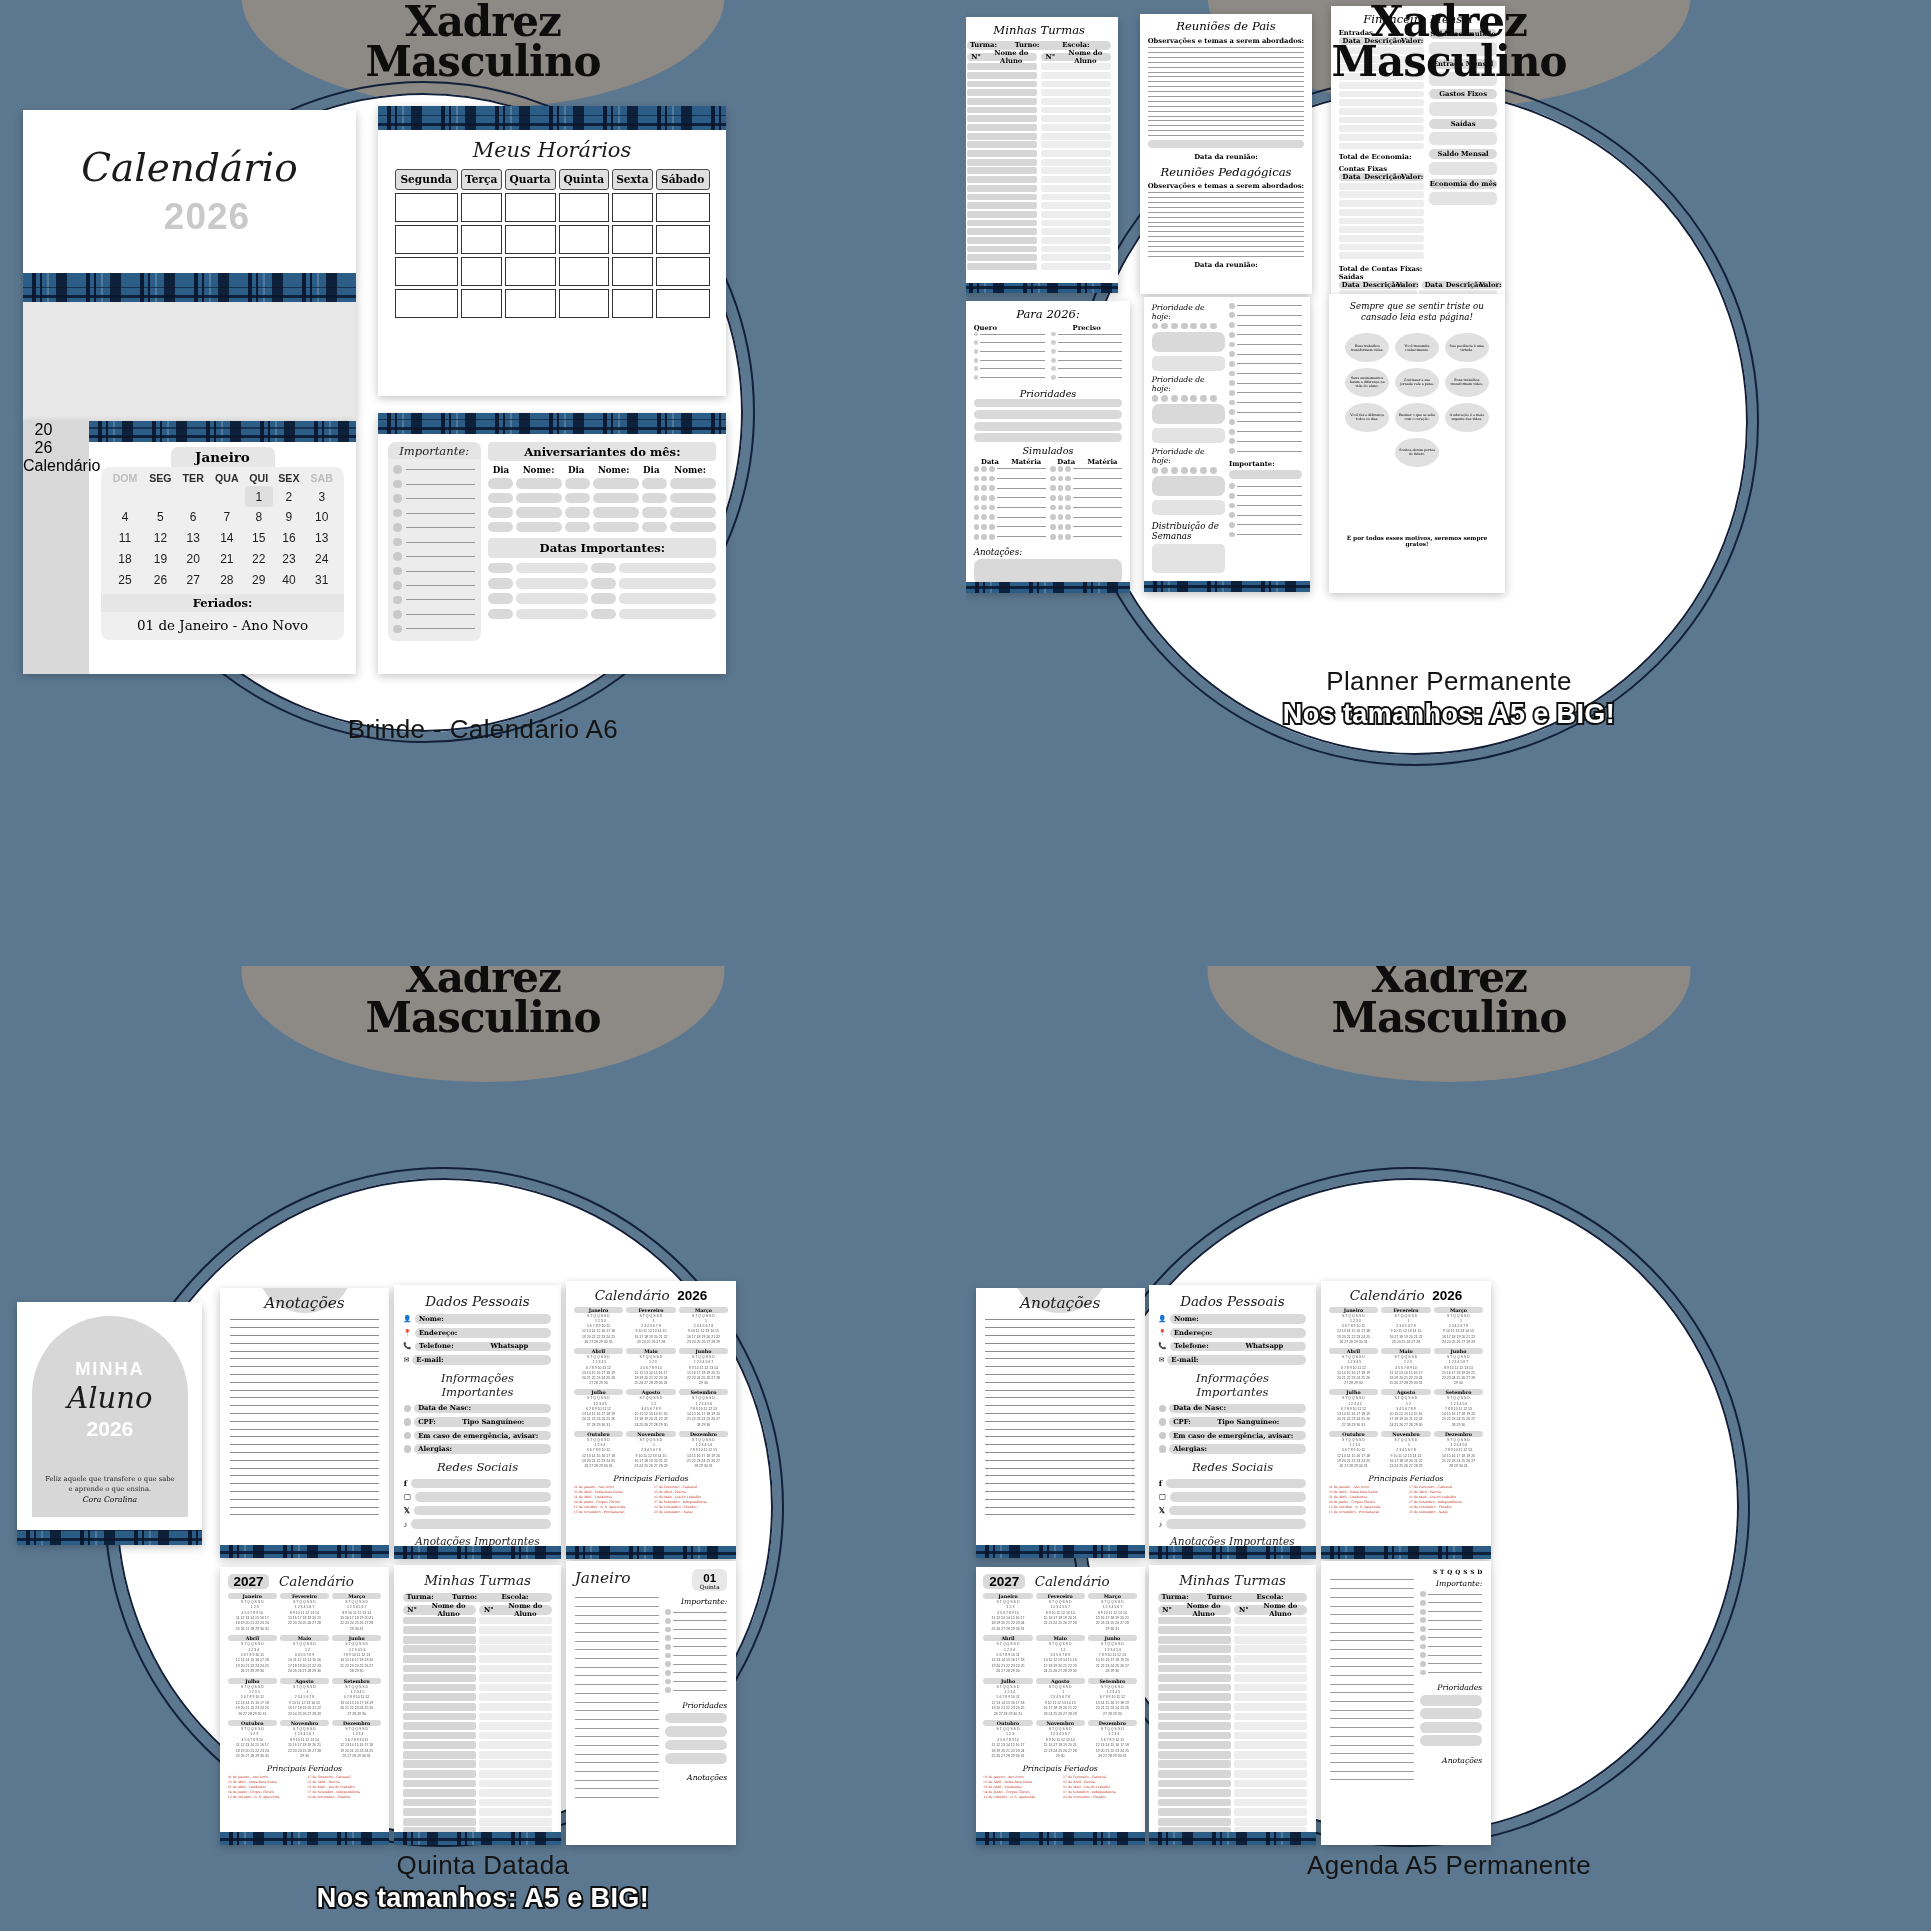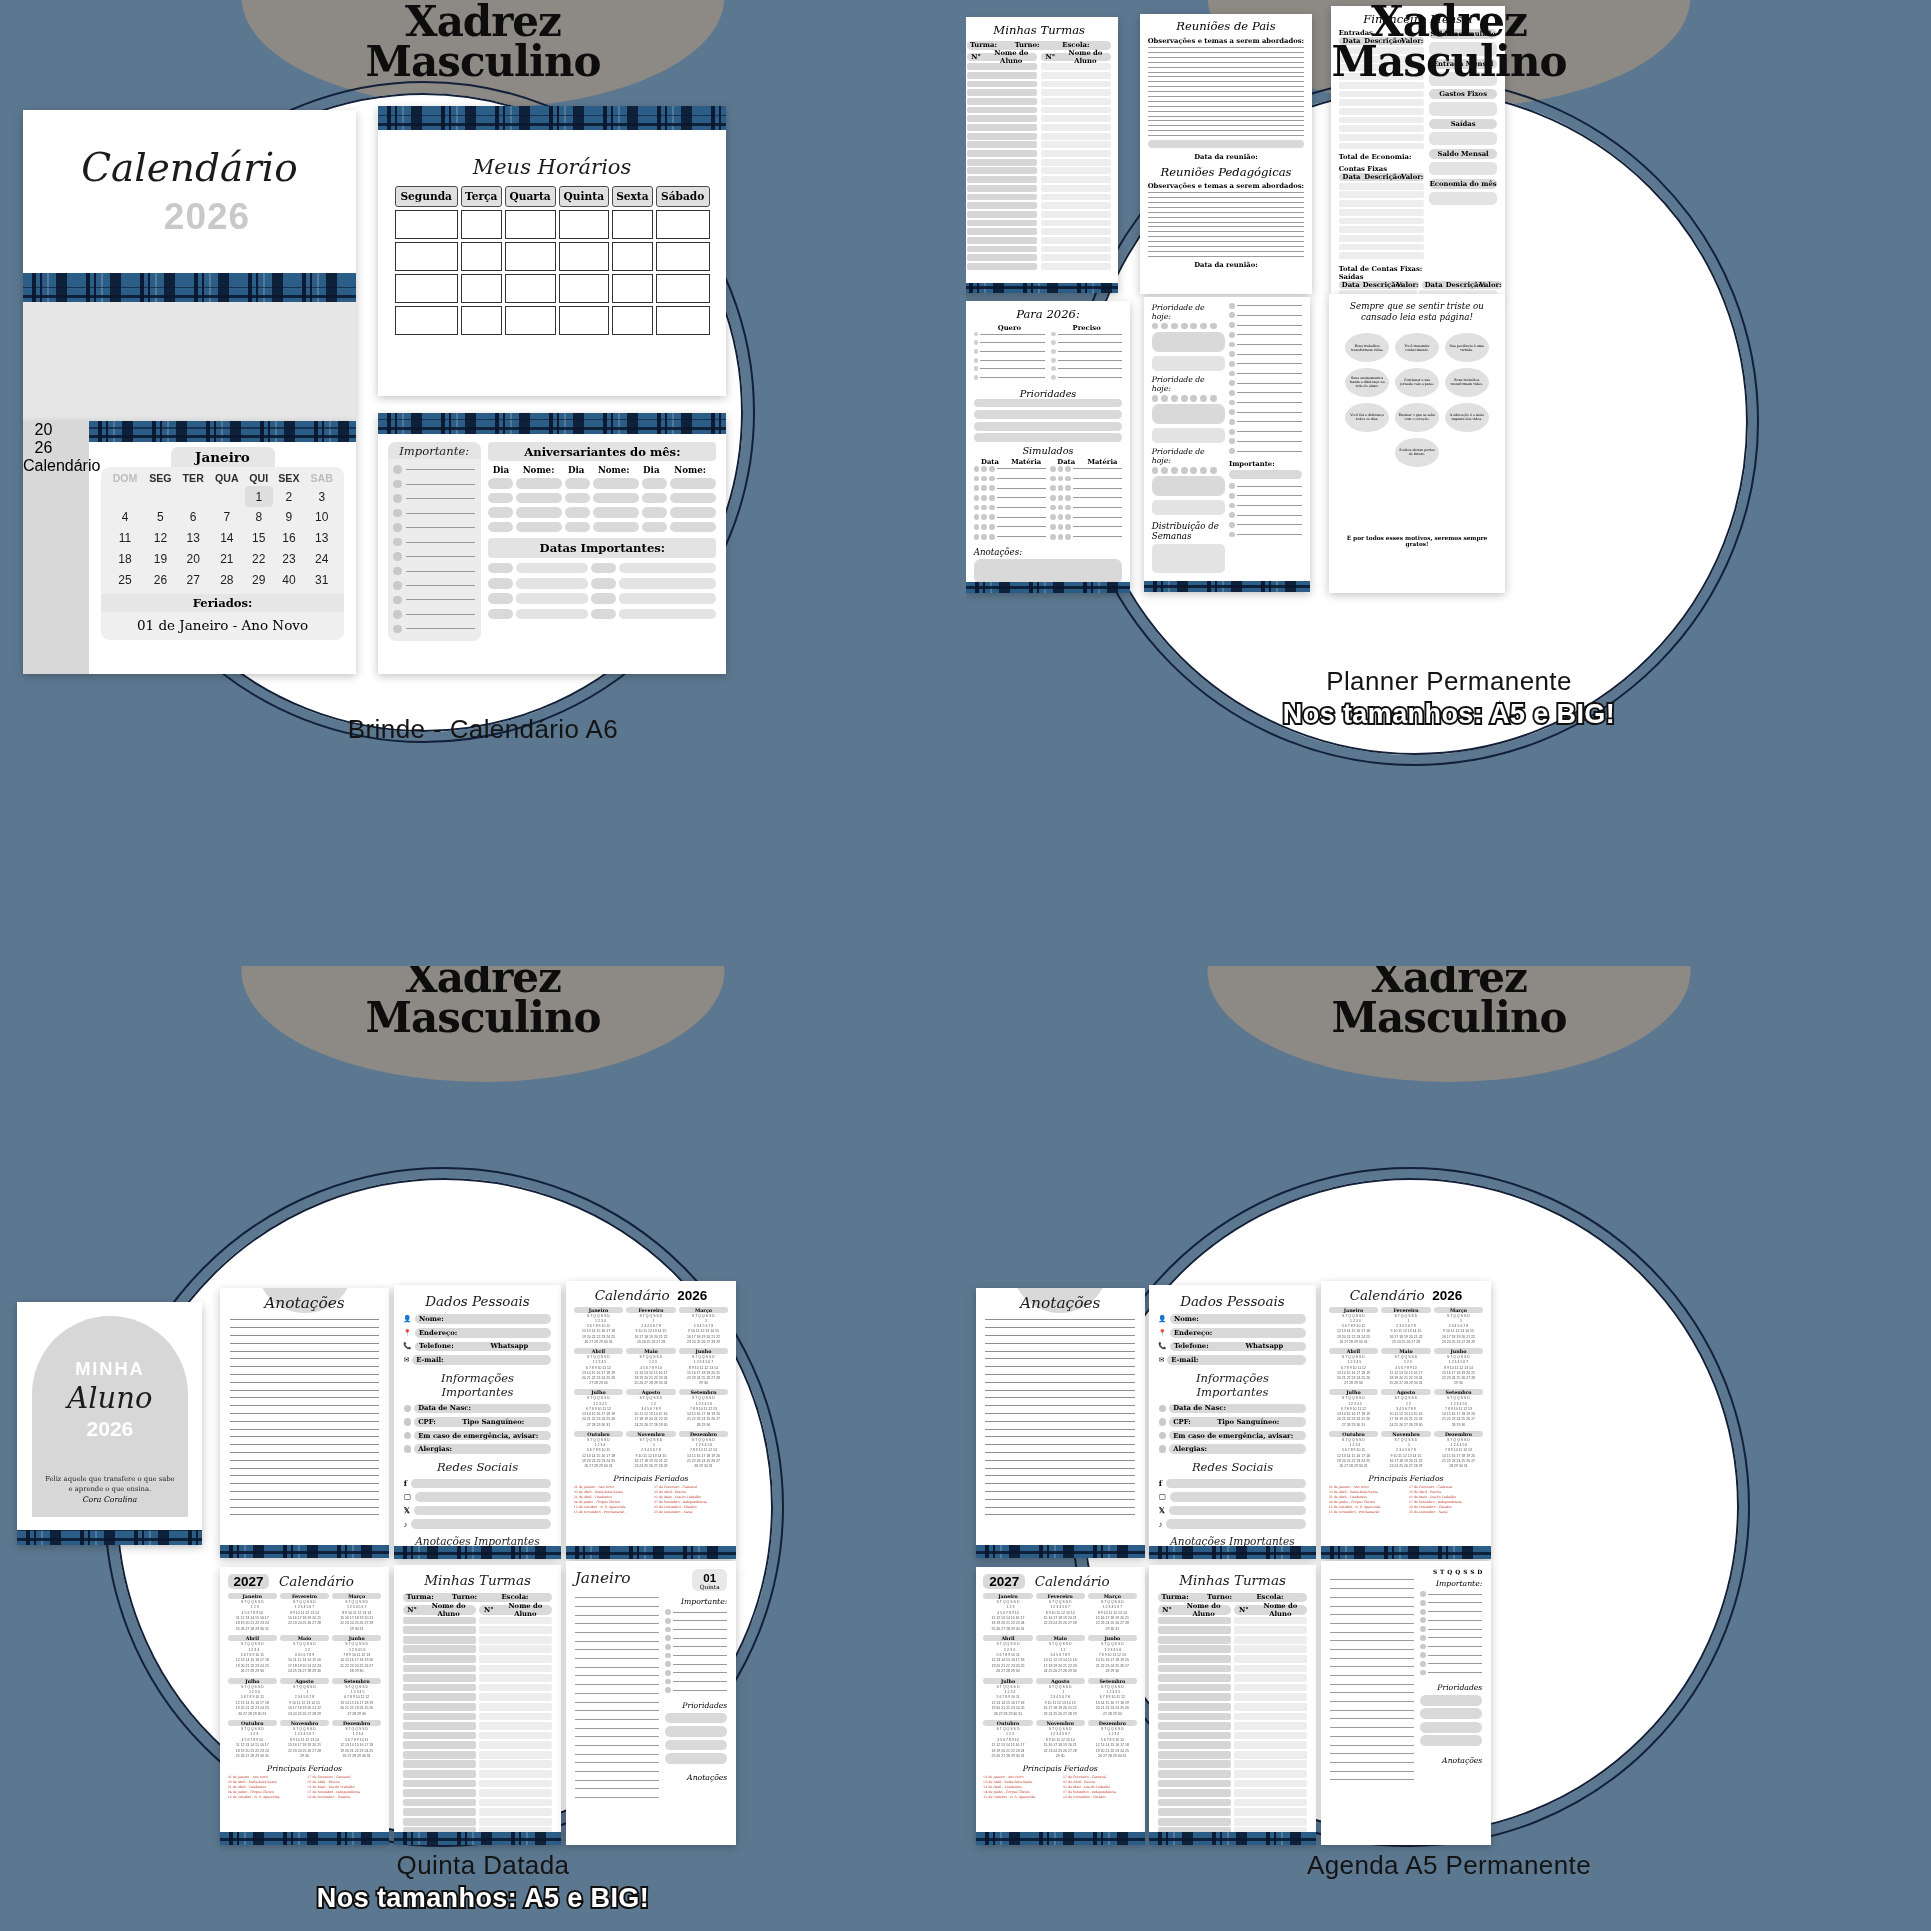--- a/index.html
+++ b/index.html
@@ -149,21 +149,21 @@
       <div style="height:163px; display:flex; flex-direction:column; align-items:center; justify-content:center;">
         <div class="script cal-title">Calendário</div>
         <div class="cal-year" style="margin-top:5.8px; margin-left:35px;">2026</div>
       </div>
       <div class="plaid" style="height:29px;"></div>
       <div style="height:119px; background:#e7e7e7;"></div>
     </div>
 
     <div class="sheet" style="left:378px; top:106px; width:348px; height:290px;">
       <div class="plaid" style="height:24px;"></div>
-      <div style="padding:7.7px 13.5px 9.7px;margin-top:17px;">
+      <div style="padding:7.7px 13.5px 9.7px;">
         <div class="script" style="font-size:21px; text-align:center; margin-bottom:3.9px;">Meus Horários</div>
         <table class="sched">
           <tbody>
               <tr>
             <th>Segunda</th>
             <th>Terça</th>
             <th>Quarta</th>
             <th>Quinta</th>
             <th>Sexta</th>
             <th>Sábado</th>
@@ -651,21 +651,21 @@
         </div>
 
       </div>
     </div>
 
     <div class="sheet" style="left:0px; top:301px; width:164px; height:292px;">
       <div style="padding:5.8px 7.7px;">
         <div class="tiny-s" style="text-align:center;">Para 2026:</div>
         <div style="display:flex;gap:5.8px;margin-top:2.9px;">
           <div style="flex:1">
-              <div class="tiny-h" style="text-align:center">Quero</div>
+              <div class="tiny-h" style="">Quero</div>
             <div>
                 <div style="display:flex;align-items:center;gap:1.9px;margin-bottom:3.9px">
                   <span style="width:4.8px;height:4.8px;border-radius:50%;background:#cfcfcf"></span>
                   <span class="line" style="flex:1"></span>
                 </div>
                 <div style="display:flex;align-items:center;gap:1.9px;margin-bottom:3.9px">
                   <span style="width:4.8px;height:4.8px;border-radius:50%;background:#cfcfcf"></span>
                   <span class="line" style="flex:1"></span>
                 </div>
                 <div style="display:flex;align-items:center;gap:1.9px;margin-bottom:3.9px">

